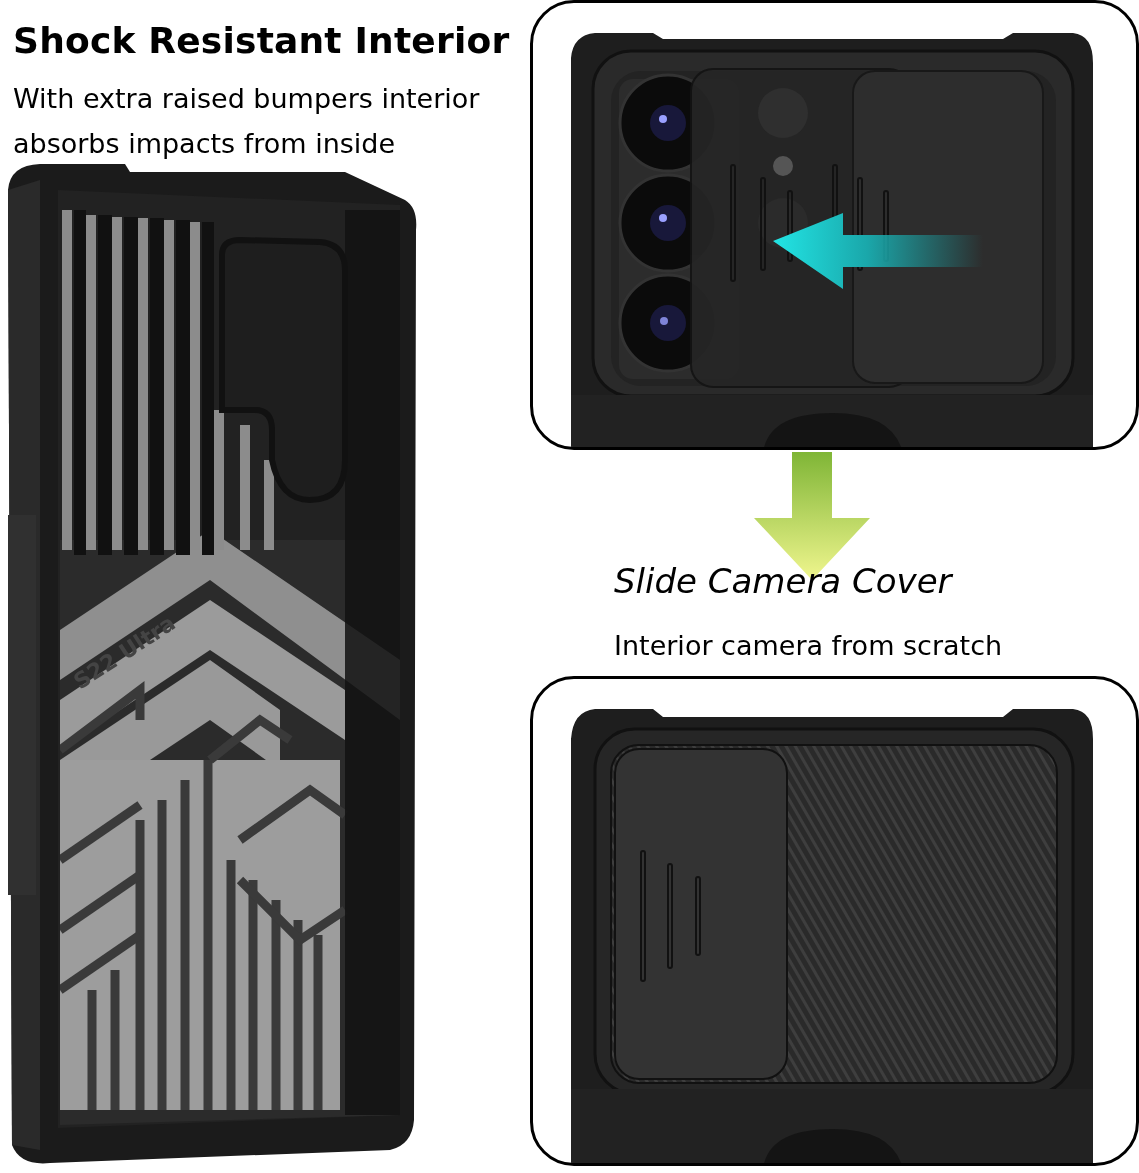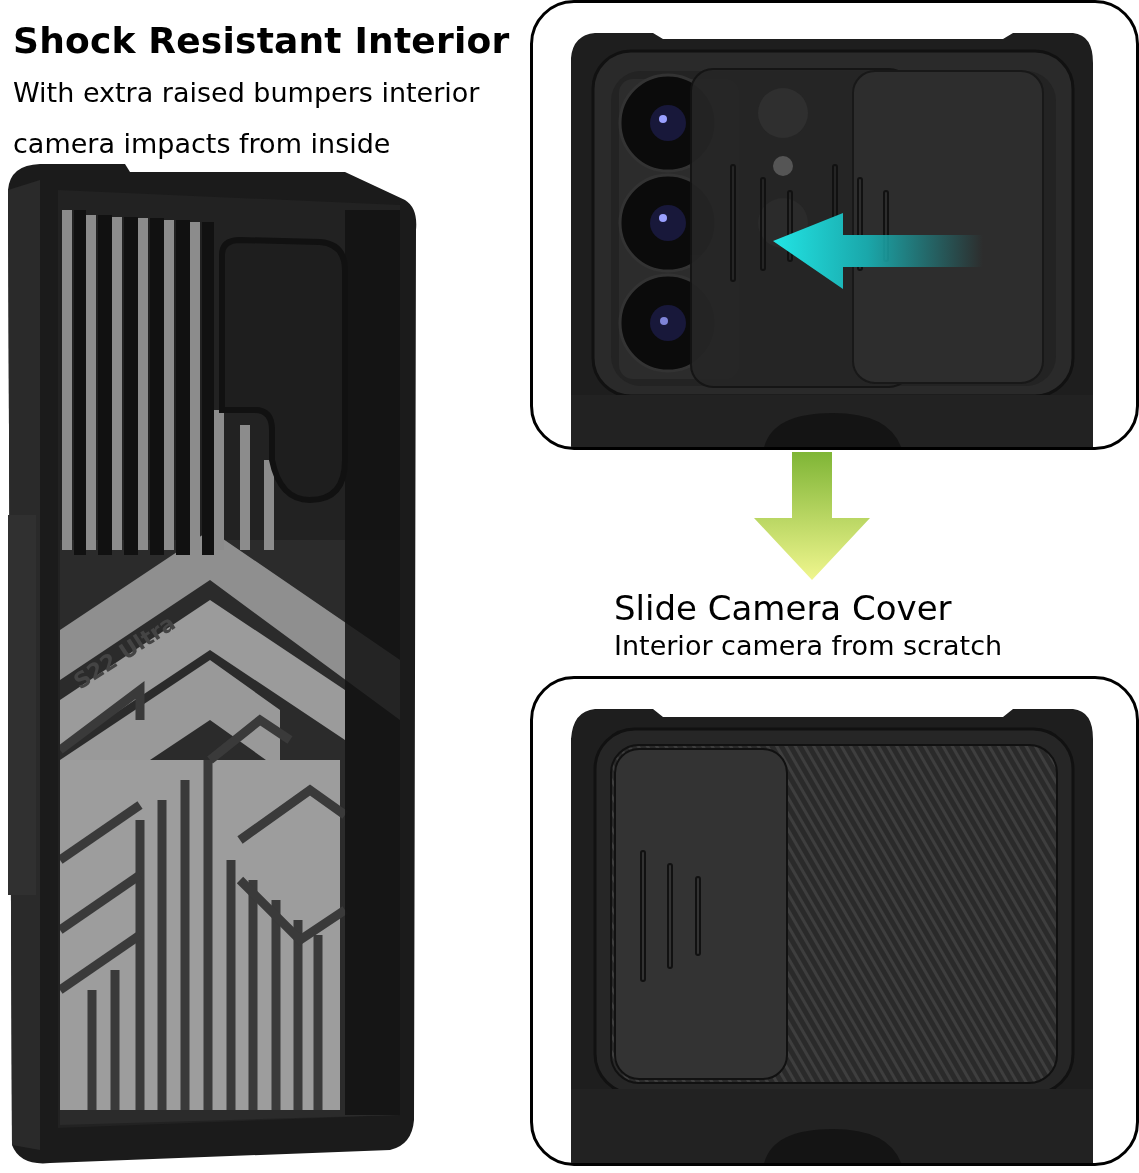--- a/index.html
+++ b/index.html
@@ -1,42 +1,42 @@
 <!DOCTYPE html>
 <html><head>
   <meta charset="utf-8">
   <style>
     * { box-sizing: border-box; margin: 0; padding: 0; }
     html, body { width: 1139px; height: 1173px; background: #ffffff; overflow: hidden; }
     body { position: relative; font-family: "DejaVu Sans", sans-serif; color: #000; }
 
     .headline { position: absolute; left: 13px; top: 18px; font-size: 36px; line-height: 46px; font-weight: bold; letter-spacing: 0.2px; }
     .subline { position: absolute; left: 13px; font-size: 27px; line-height: 34px; }
-    .sub1 { top: 76px; }
+    .sub1 { top: 82px; }
     .sub2 { top: 127px; }
 
-    .headline2 { position: absolute; left: 614px; top: 587px; font-size: 34px; line-height: 42px; }
+    .headline2 { position: absolute; left: 614px; top: 560px; font-size: 34px; line-height: 42px; font-style: italic; }
     .subline2 { position: absolute; left: 614px; top: 629px; font-size: 27px; line-height: 34px; }
 
     
     .case-left { position: absolute; left: 0; top: 160px; width: 420px; height: 1013px; }
 
     
     .panel { position: absolute; border: 3px solid #000; border-radius: 44px; background: #fff; overflow: hidden; }
     .panel-top { left: 530px; top: 0px; width: 609px; height: 450px; border-top-left-radius: 44px; border-top-right-radius: 44px; }
     .panel-bottom { left: 530px; top: 676px; width: 609px; height: 490px; }
 
     .arrow-down { position: absolute; left: 752px; top: 452px; width: 120px; height: 128px; }
   </style>
 </head>
 <body>
 
 <div class="headline">Shock Resistant Interior</div>
 <div class="subline sub1">With extra raised bumpers interior</div>
-<div class="subline sub2">camera impacts from inside</div>
+<div class="subline sub2">absorbs impacts from inside</div>
 
 <div class="case-left">
   <svg width="420" height="1013" viewBox="0 0 420 1013" xmlns="http://www.w3.org/2000/svg">
     <defs>
       <clipPath id="innerClip">
         <path d="M60 35 L400 50 L400 955 L60 965 Z"></path>
       </clipPath>
     </defs>
 
     <path d="M8 30 Q10 5 40 4 L125 4 L130 12 L345 12 L405 40 Q418 48 416 70 L414 960 Q412 985 390 990 L50 1003 Q20 1006 12 985 Z" fill="#1b1b1b"></path>

